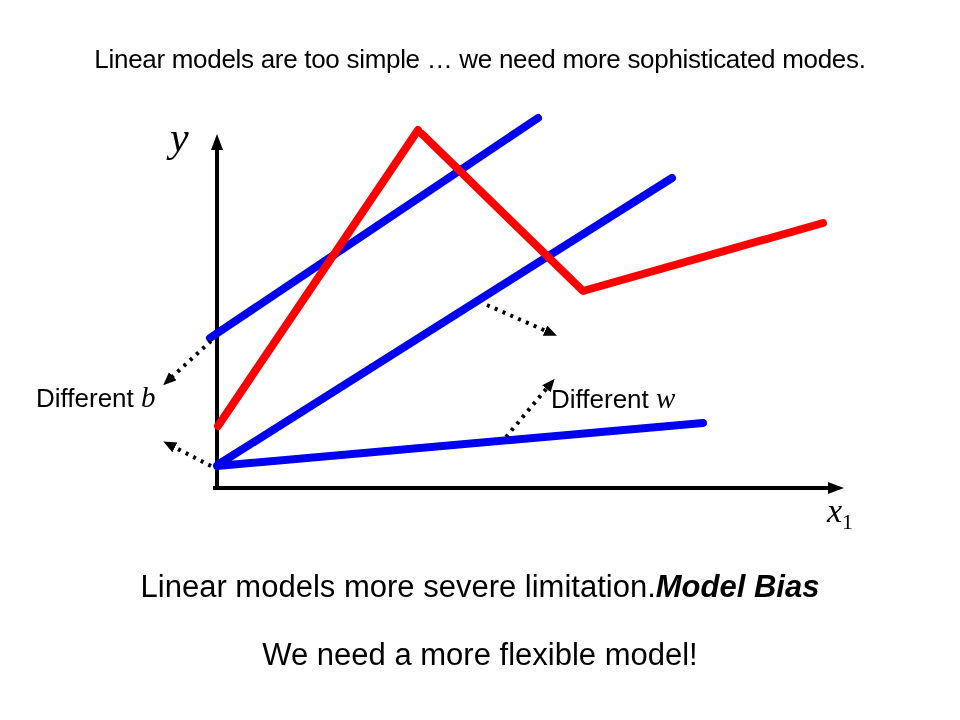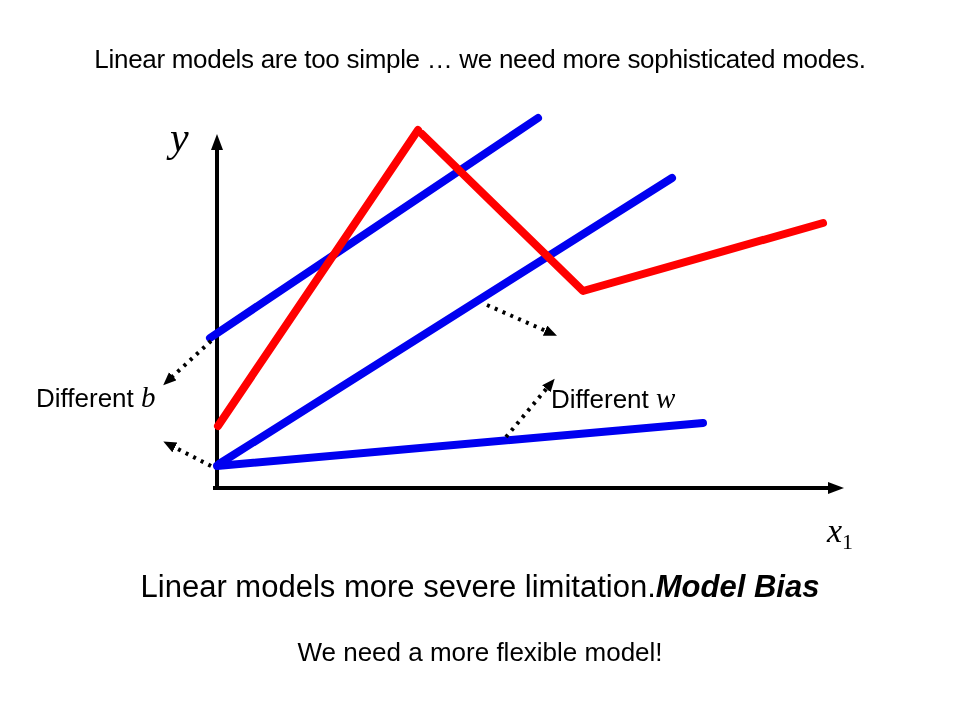--- a/index.html
+++ b/index.html
@@ -56,21 +56,21 @@
     left: 170px;
     top: 116px;
     font-family: "Liberation Serif", serif;
     font-style: italic;
     font-size: 42px;
     line-height: 1;
   }
   .axis-label-x {
     position: absolute;
     left: 827px;
-    top: 514px;
+    top: 494px;
     font-family: "Liberation Serif", serif;
     font-style: italic;
     font-size: 34px;
     line-height: 1;
   }
   .axis-label-x .sub {
     font-size: 22px;
     font-style: normal;
     vertical-align: -7px;
   }
@@ -99,21 +99,21 @@
   .conclusion-highlight {
     font-weight: bold;
     font-style: italic;
   }
   .conclusion-line2 {
     position: absolute;
     top: 637px;
     left: 0;
     width: 100%;
     text-align: center;
-    font-size: 26px;
+    font-size: 31px;
     white-space: nowrap;
   }
 </style>
 </head>
 <body>
 
 <div class="slide-title">Linear models are too simple … we need more sophisticated modes.</div>
 
 <svg class="diagram" viewBox="0 0 960 720">
   <defs>

